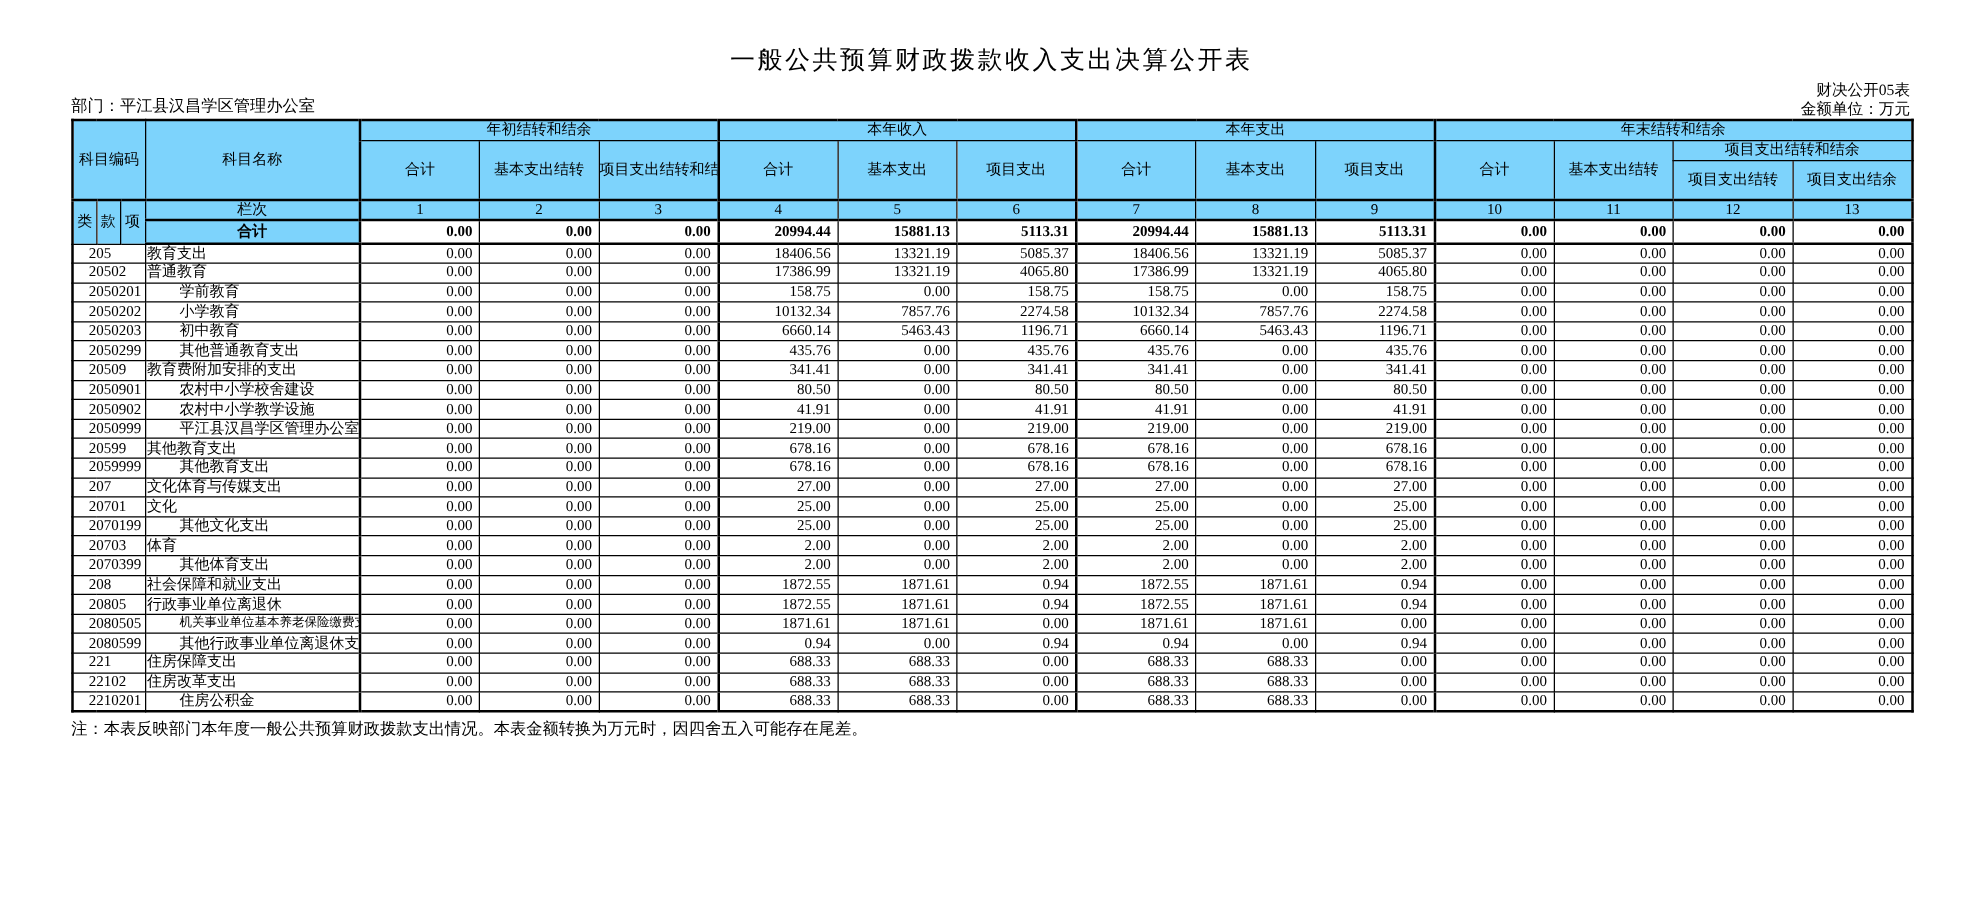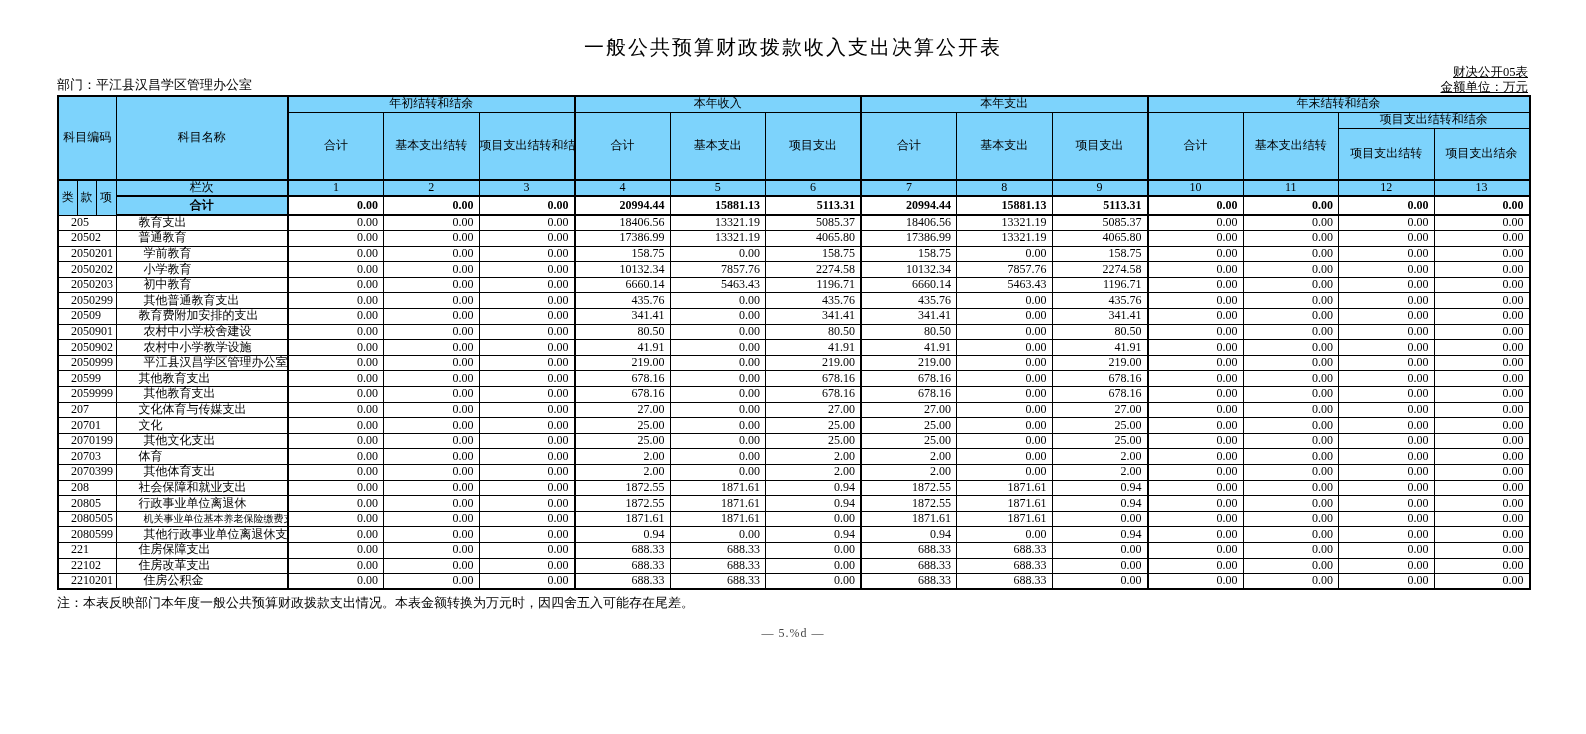--- a/index.html
+++ b/index.html
@@ -18,21 +18,21 @@
     letter-spacing: 2px;
   }
   .meta-row {
     width: 1471px;
     margin: 4px 58px 0 57px;
     display: flex;
     justify-content: space-between;
     align-items: flex-end;
   }
   .dept { font-size: 13px; padding-bottom: 1px; }
-  .meta-right { text-align: right; font-size: 12.5px; line-height: 15px; text-decoration: underline; }
+  .meta-right { text-align: right; font-size: 12.5px; line-height: 15px; }
 
   table.budget {
     margin-left: 57px;
     width: 1471px;
     table-layout: fixed;
     border-collapse: collapse;
     border: 2px solid #000;
   }
   th, td {
     border: 1px solid #000;
@@ -40,32 +40,32 @@
     font-weight: normal;
     white-space: nowrap;
     overflow: hidden;
     line-height: 1.15;
   }
   th { background: #7dd3fc; text-align: center; vertical-align: middle; }
   td { background: #ffffff; vertical-align: middle; }
   .sec { border-left-width: 2px; }
   tr.h1 th { height: 16px; }
   tr.h2 th { height: 16px; }
-  tr.h3 th { height: 52px; }
+  tr.h3 th { height: 32px; }
   tr.h4 th { height: 16px; border-top-width: 2px; }
   tr.totals { height: 19px; }
   tr.totals th, tr.totals td {
     border-top-width: 2px;
     border-bottom-width: 2px;
     font-weight: bold;
   }
   tbody.data tr { height: 15.6px; }
   .num { text-align: right; padding-right: 5px; }
   .code { text-align: left; padding-left: 12px; }
-  .name { text-align: left; padding-left: 22px; }
+  .name { text-align: left; padding-left: 1px; }
   .ind  { padding-left: 27px; }
   .small { font-size: 10px; }
   .note {
     margin: 4px 0 0 57px;
     font-size: 13px;
   }
   .page-marker {
     margin-top: 14px;
     text-align: center;
     font-size: 12px;
@@ -577,15 +577,14 @@
           <td class="num">0.00</td>
           <td class="num sec">0.00</td>
           <td class="num">0.00</td>
           <td class="num">0.00</td>
           <td class="num">0.00</td>
         </tr>
       </tbody>
   </table>
 
   <div class="note">注：本表反映部门本年度一般公共预算财政拨款支出情况。本表金额转换为万元时，因四舍五入可能存在尾差。</div>
-  <div class="page-marker">— 5.%d —</div>
 
 </div>
 
 </body></html>

